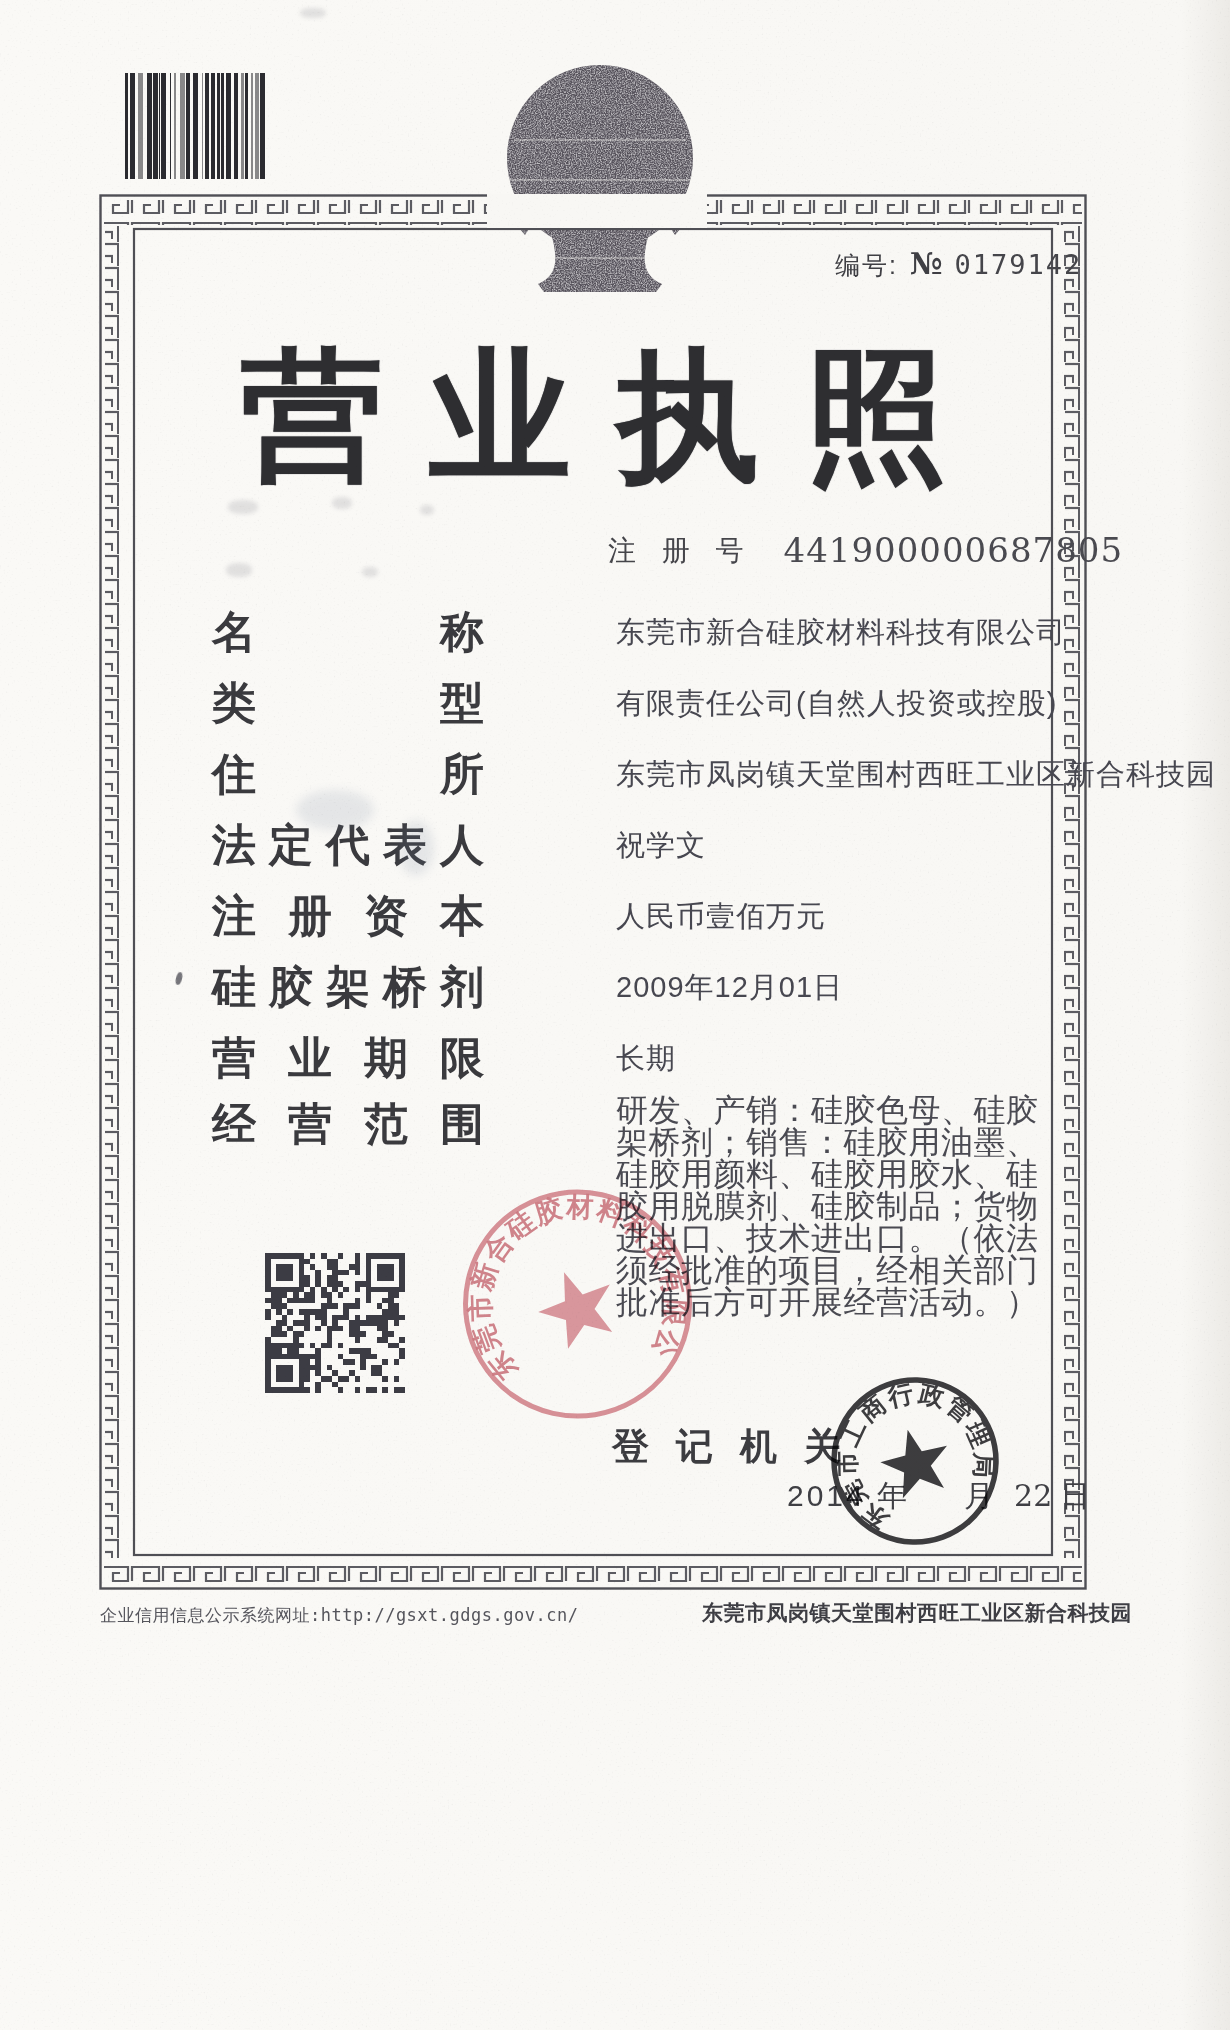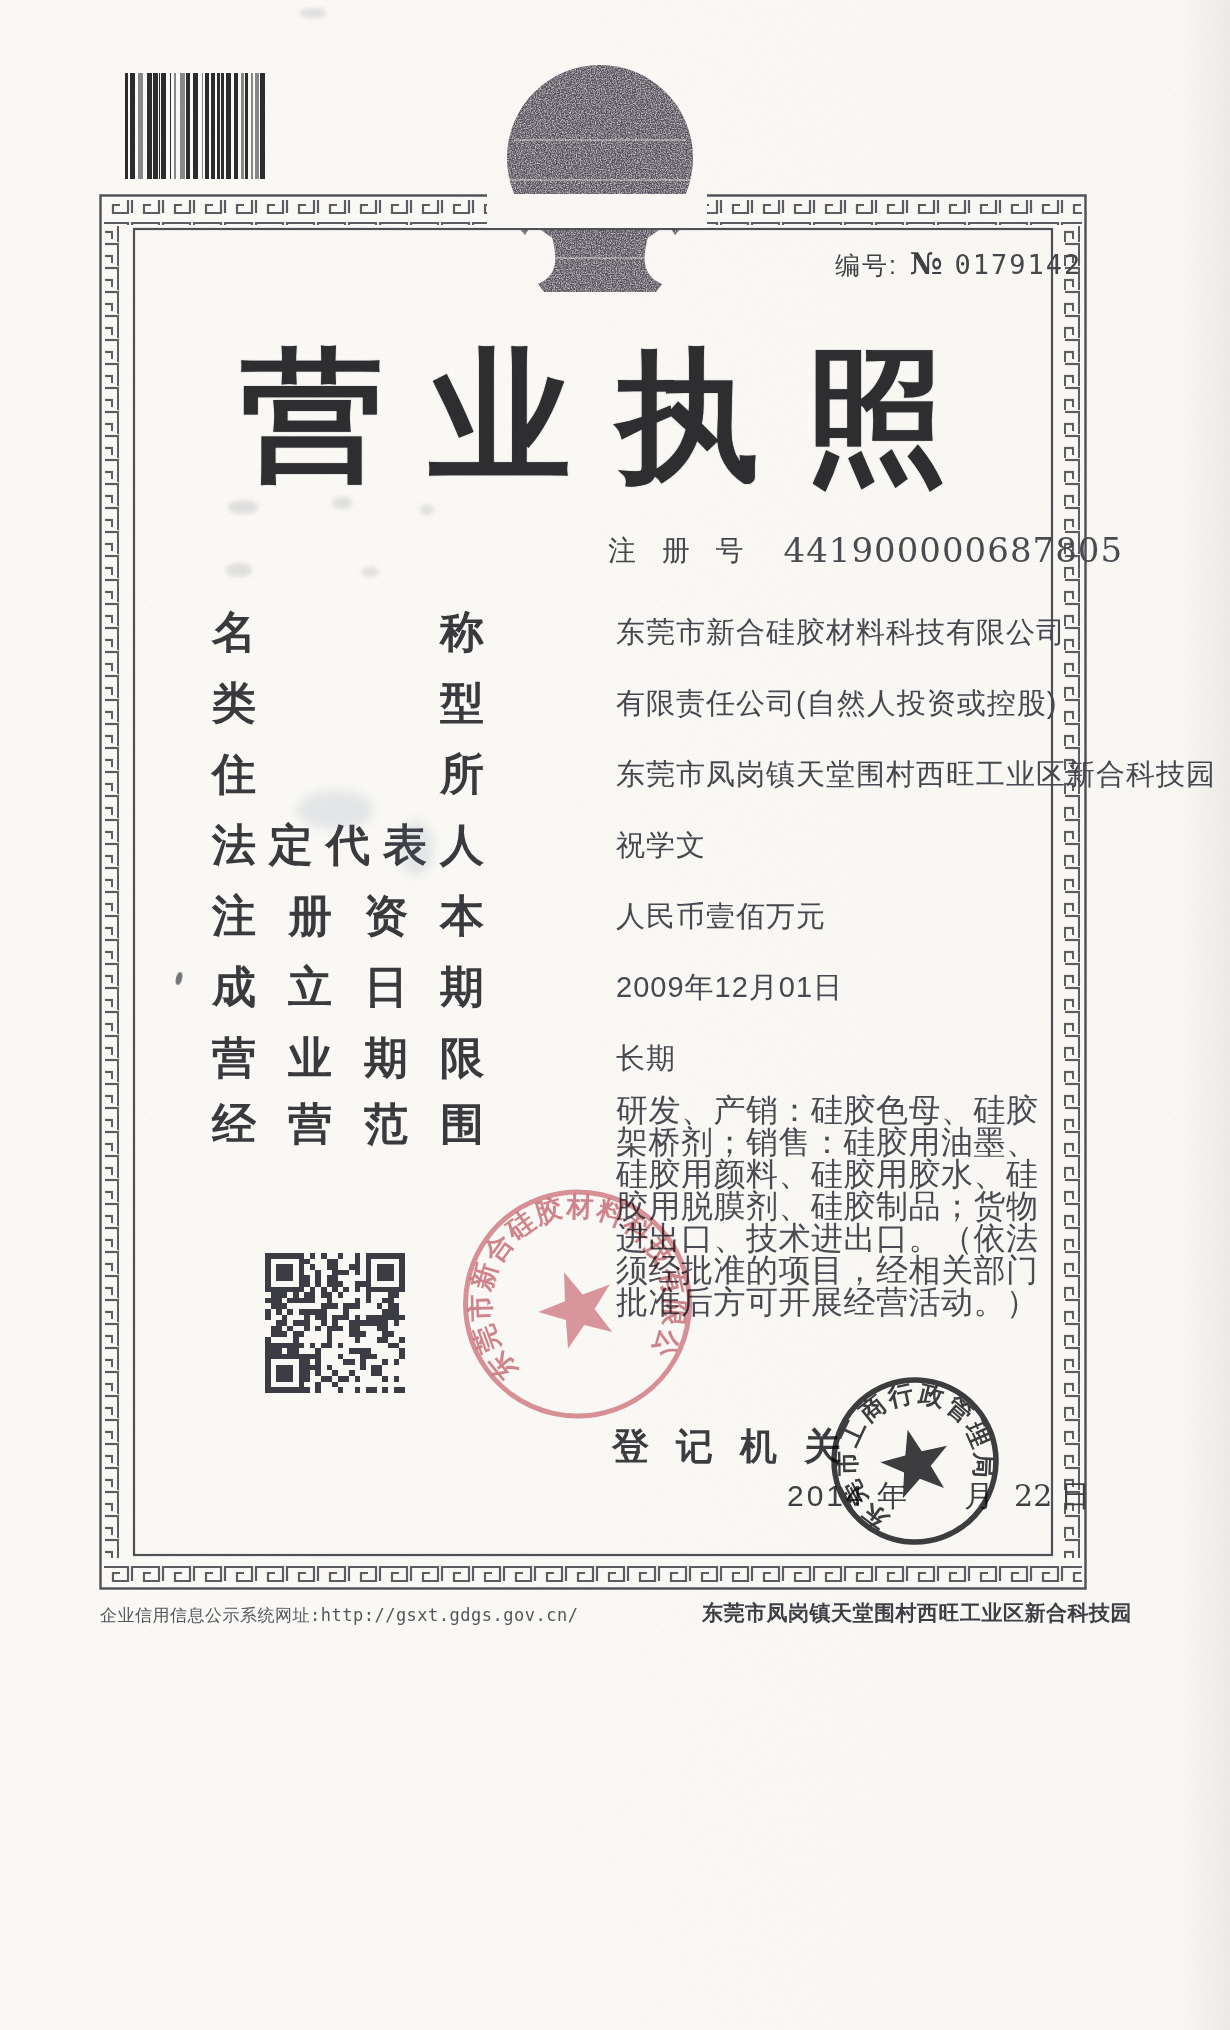--- a/index.html
+++ b/index.html
@@ -186,21 +186,21 @@
       <div class="f-label">法定代表人</div>
       <div class="f-gap"></div>
       <div class="f-value">祝学文</div>
     </div>
     <div class="f-row">
       <div class="f-label">注册资本</div>
       <div class="f-gap"></div>
       <div class="f-value">人民币壹佰万元</div>
     </div>
     <div class="f-row">
-      <div class="f-label">成立日期</div>
+      <div class="f-label">硅胶架桥剂</div>
       <div class="f-gap"></div>
       <div class="f-value">2009年12月01日</div>
     </div>
     <div class="f-row">
       <div class="f-label">营业期限</div>
       <div class="f-gap"></div>
       <div class="f-value">长期</div>
     </div>
     <div class="f-row multi">
       <div class="f-label">经营范围</div>

